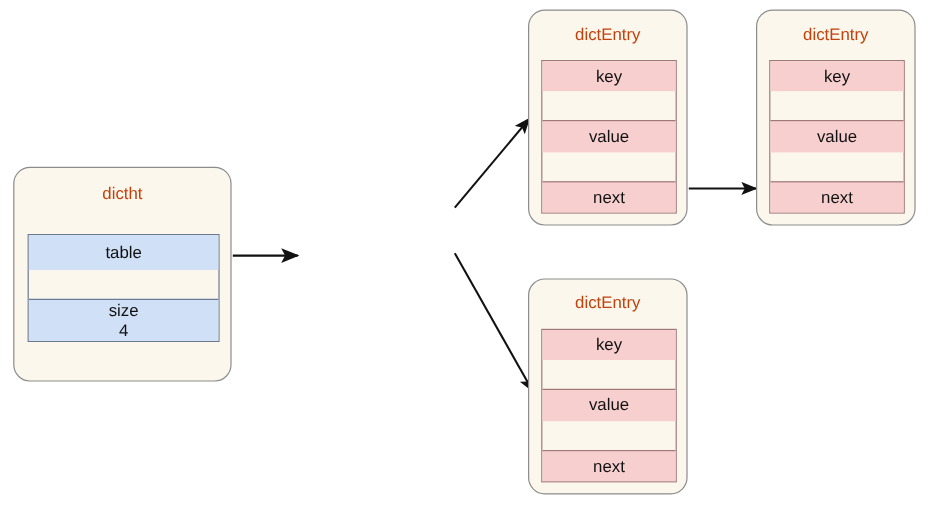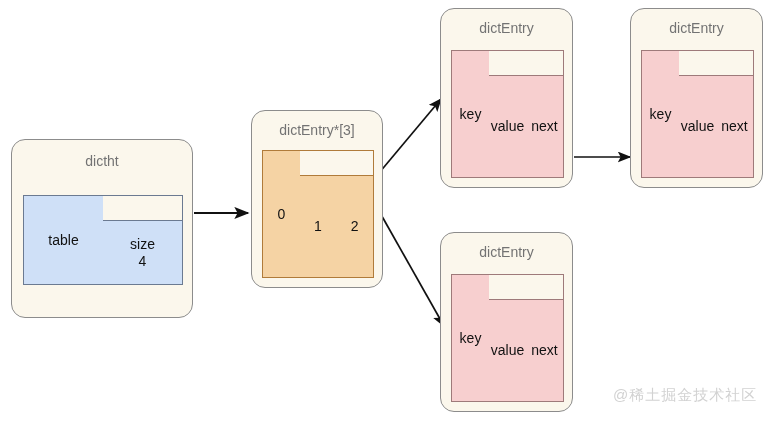--- a/index.html
+++ b/index.html
@@ -22,32 +22,33 @@
     background: #FBF7EC;
     border: 1.4px solid #8C8C8C;
     border-radius: 14px;
     box-sizing: border-box;
   }
   .card-title {
     position: absolute;
     left: 0;
     right: 0;
     text-align: center;
-    color: #737373;
+    color: #c2410c;
     font-size: 14px;
     line-height: 16px;
     white-space: nowrap;
   }
 
   
   .fields {
     position: absolute;
     box-sizing: border-box;
     border: 1px solid #7a6a6a;
     display: flex;
+    flex-direction: column;
   }
   .field {
     flex: 1 1 0;
     display: flex;
     align-items: center;
     justify-content: center;
     text-align: center;
     font-size: 14px;
     color: #111111;
     box-sizing: border-box;
@@ -113,28 +114,20 @@
 
   <div class="card" style="left:11px; top:139px; width:182px; height:179px;">
     <div class="card-title" style="top:13px;">dictht</div>
     <div class="fields fields-blue" style="left:11px; top:55px; width:160px; height:90px;">
       <div class="field">table</div>
       <div class="field">size
 4</div>
     </div>
   </div>
 
-  <div class="card" style="left:251px; top:110px; width:132px; height:178px;">
-    <div class="card-title" style="top:11px;">dictEntry*[3]</div>
-    <div class="fields fields-orange" style="left:10px; top:39px; width:112px; height:128px;">
-      <div class="field">0</div>
-      <div class="field">1</div>
-      <div class="field">2</div>
-    </div>
-  </div>
 
   <div class="card" style="left:440px; top:8px; width:133px; height:180px;">
     <div class="card-title" style="top:11px;">dictEntry</div>
     <div class="fields fields-pink" style="left:10px; top:41px; width:113px; height:128px;">
       <div class="field">key</div>
       <div class="field">value</div>
       <div class="field">next</div>
     </div>
   </div>
 
@@ -149,15 +142,14 @@
 
   <div class="card" style="left:440px; top:232px; width:133px; height:180px;">
     <div class="card-title" style="top:11px;">dictEntry</div>
     <div class="fields fields-pink" style="left:10px; top:41px; width:113px; height:128px;">
       <div class="field">key</div>
       <div class="field">value</div>
       <div class="field">next</div>
     </div>
   </div>
 
-  <div class="watermark" style="left:613px; top:386px;">@稀土掘金技术社区</div>
 
 </div>
 
 </body></html>

